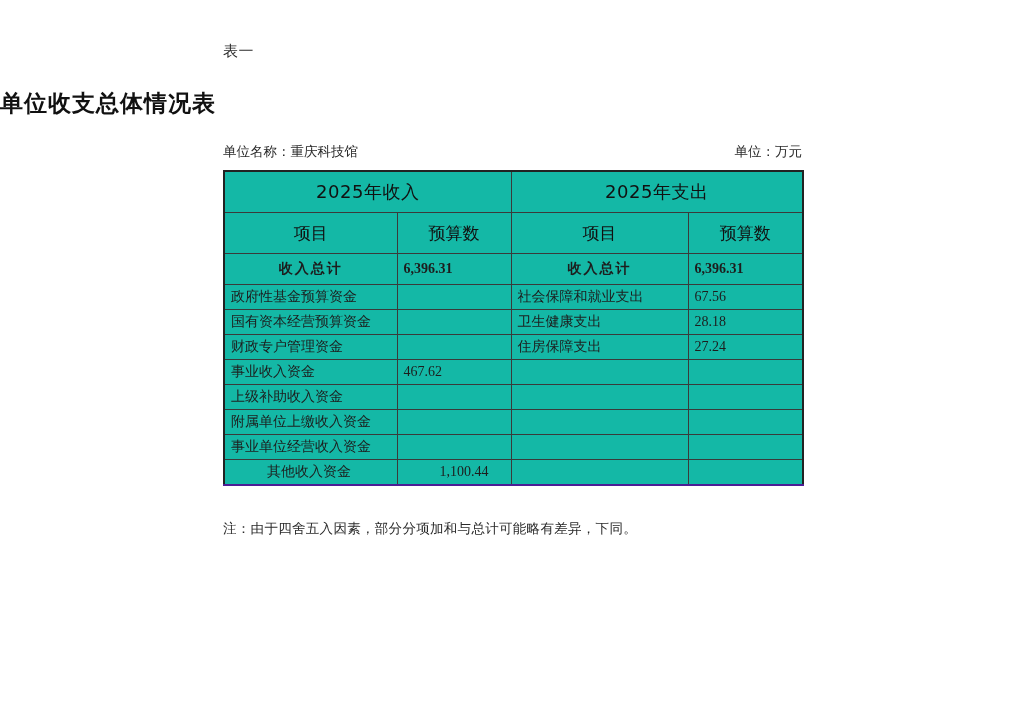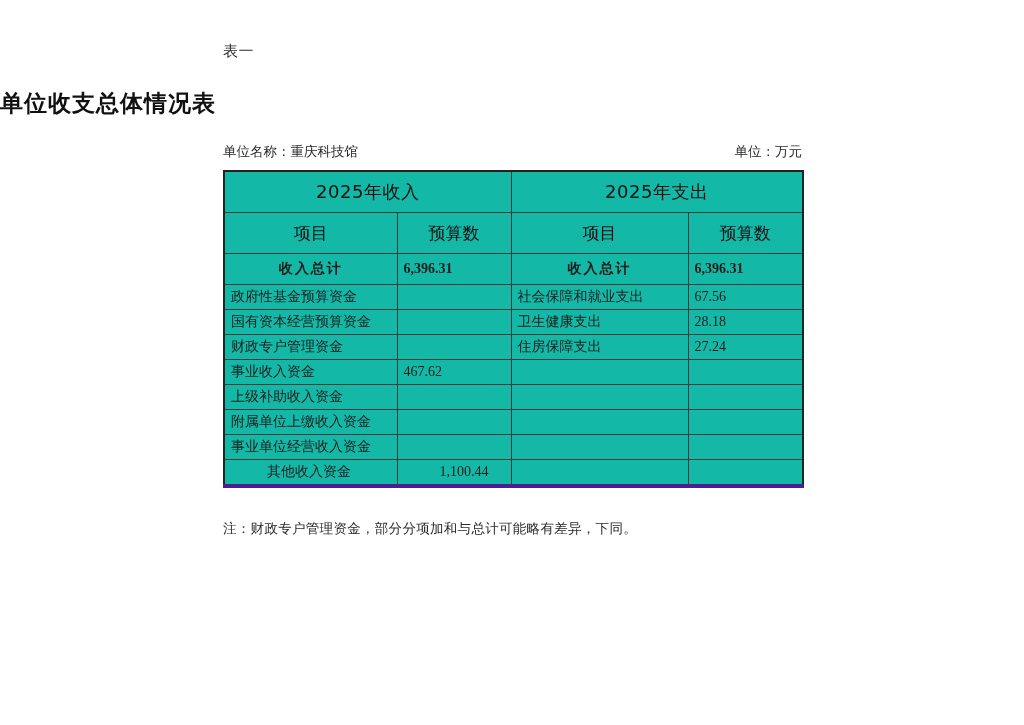--- a/index.html
+++ b/index.html
@@ -84,21 +84,21 @@
     padding: 0 6px;
     font-size: 14px;
     color: #1d1d1d;
     vertical-align: middle;
     overflow: hidden;
     white-space: nowrap;
   }
   .budget-table .outer-l { border-left: 2px solid #222; }
   .budget-table .outer-r { border-right: 2px solid #222; }
   .budget-table tr.top-row td { border-top: 2px solid #222; }
-  .budget-table tr.last-row td { border-bottom: 4px solid #4c1d95; padding-left: 42px; }
+  .budget-table tr.last-row td { border-bottom: 2px solid #4c1d95; padding-left: 42px; }
 
   
   tr.group-head td {
     height: 40px;
     text-align: center;
     font-size: 18px;
     font-family: "DejaVu Sans", "Liberation Sans", sans-serif;
     letter-spacing: 0.5px;
     color: #111;
   }
@@ -228,15 +228,15 @@
         </tr>
         <tr class="data-row last-row">
           <td class="c-item outer-l">其他收入资金</td>
           <td class="c-value">1,100.44</td>
           <td class="c-item"></td>
           <td class="c-value outer-r"></td>
         </tr>
       </tbody>
   </table>
 
-  <div class="footnote">注：财政专户管理资金，部分分项加和与总计可能略有差异，下同。</div>
+  <div class="footnote">注：由于四舍五入因素，部分分项加和与总计可能略有差异，下同。</div>
 
 </div>
 
 </body></html>

